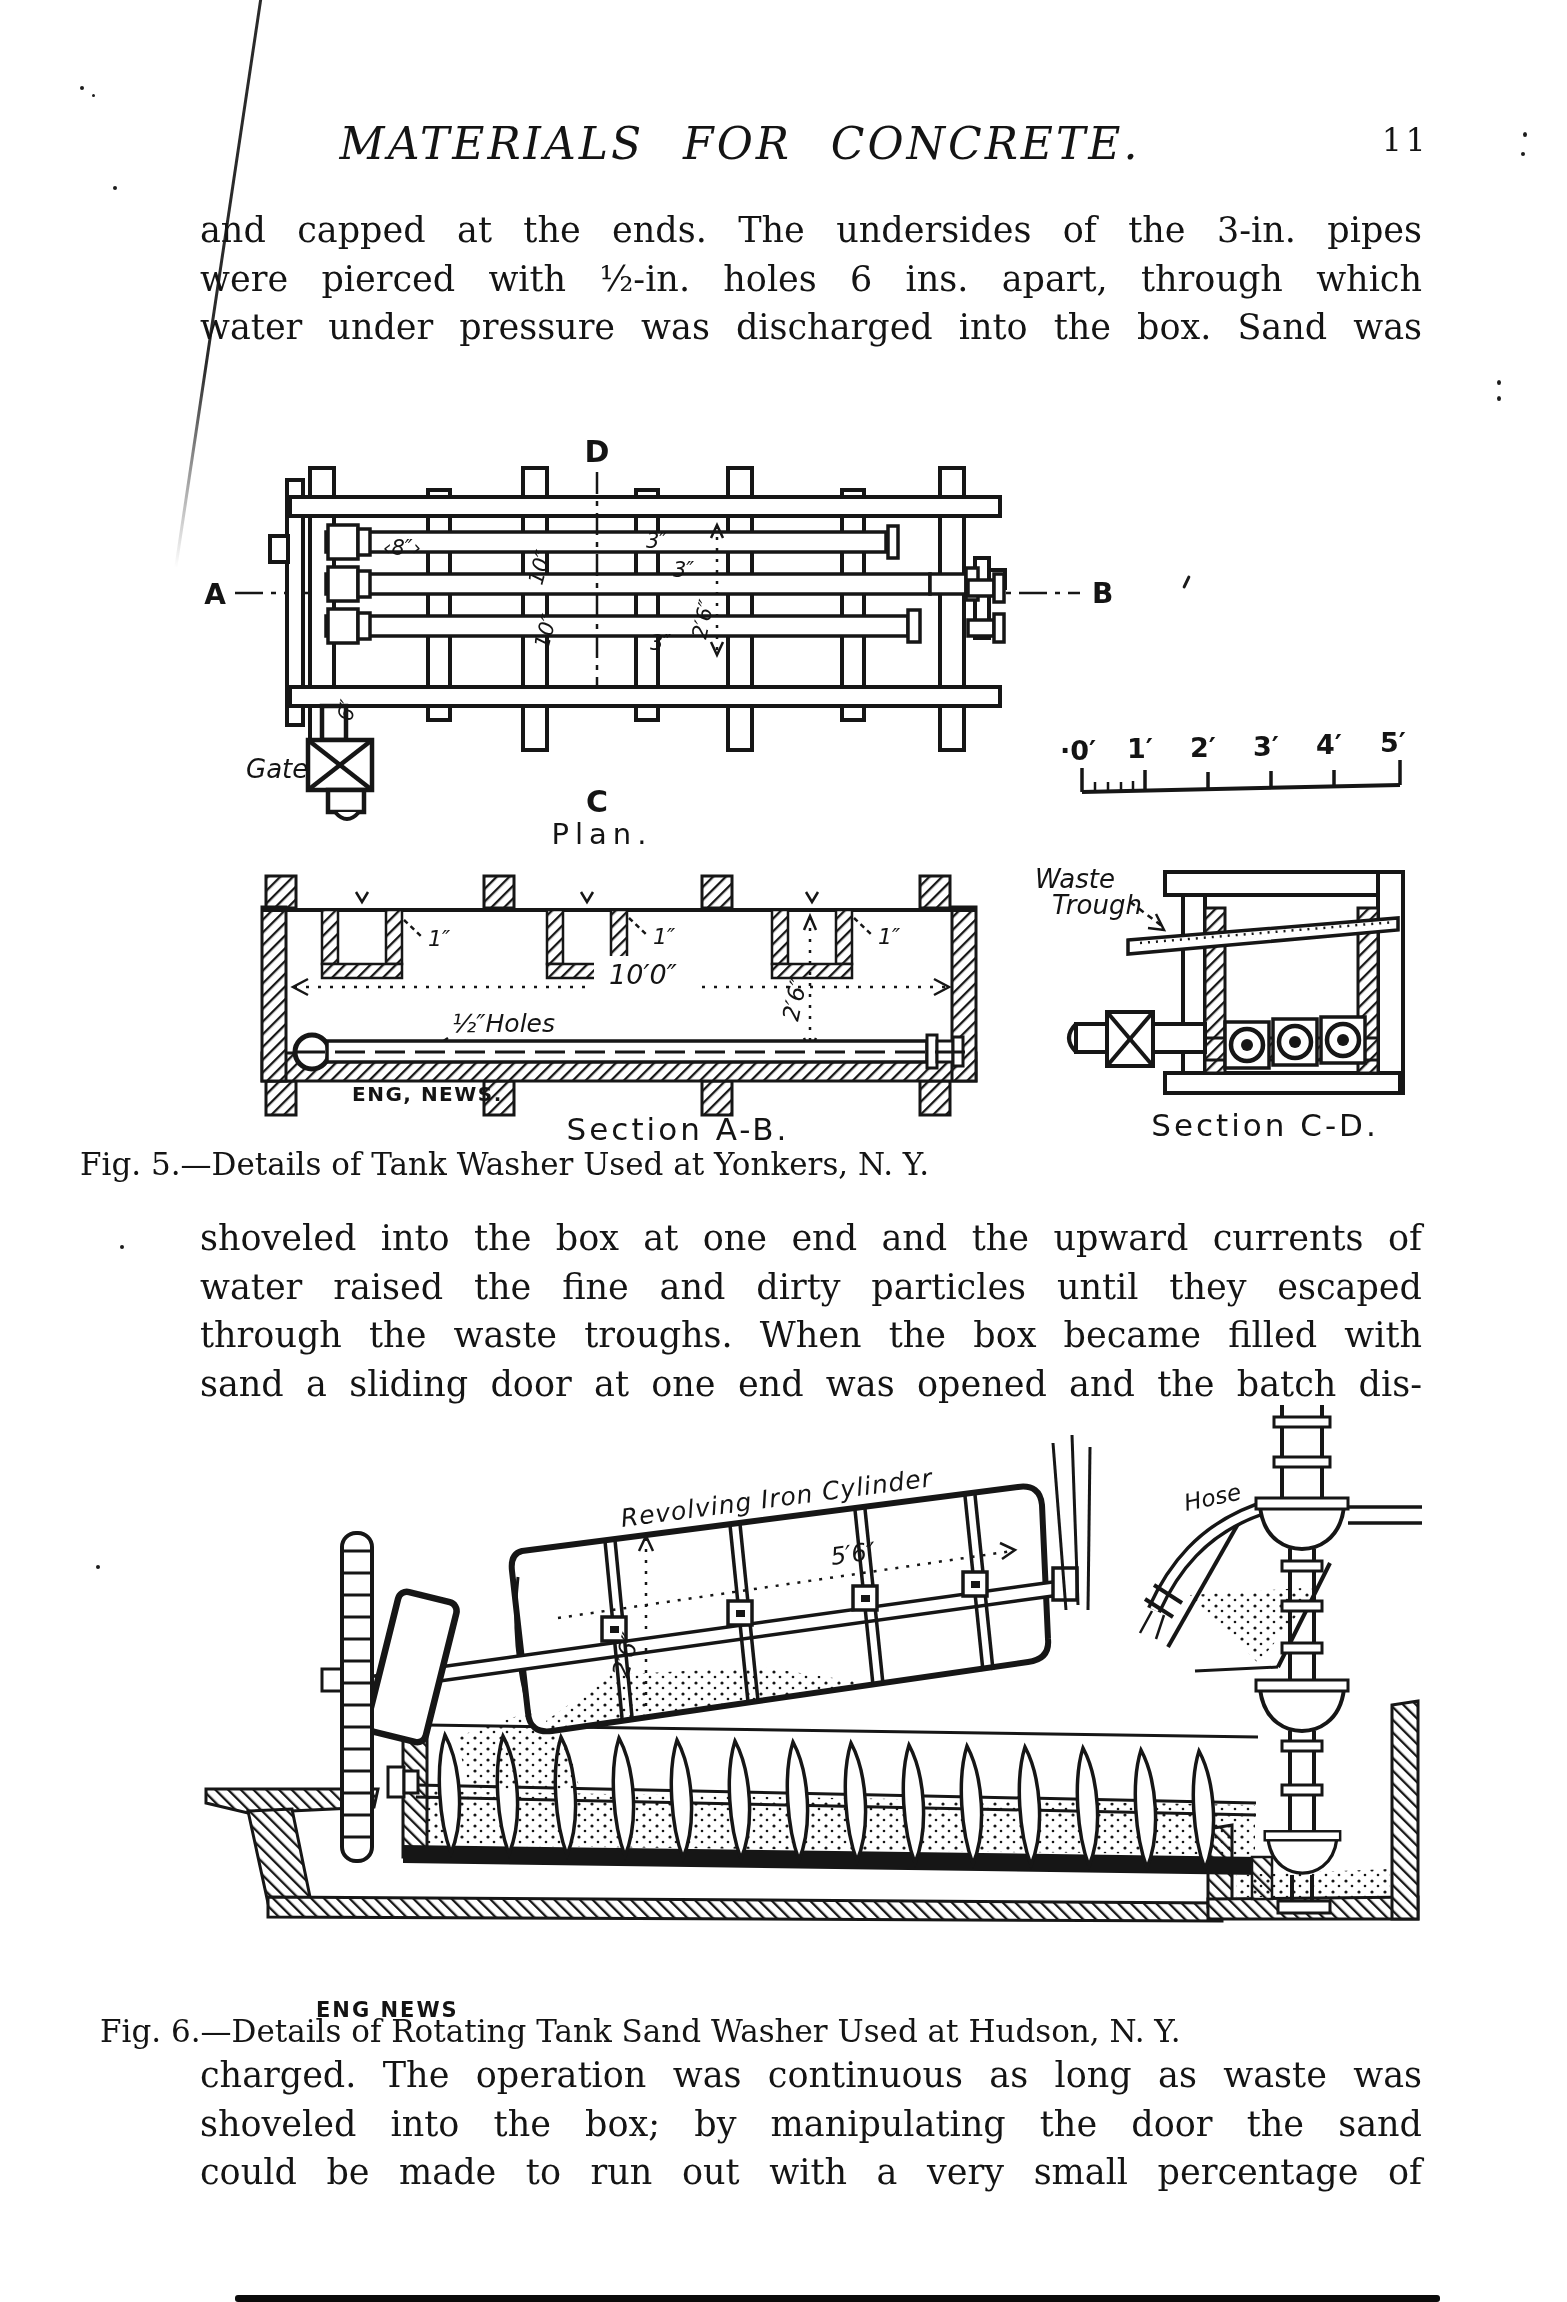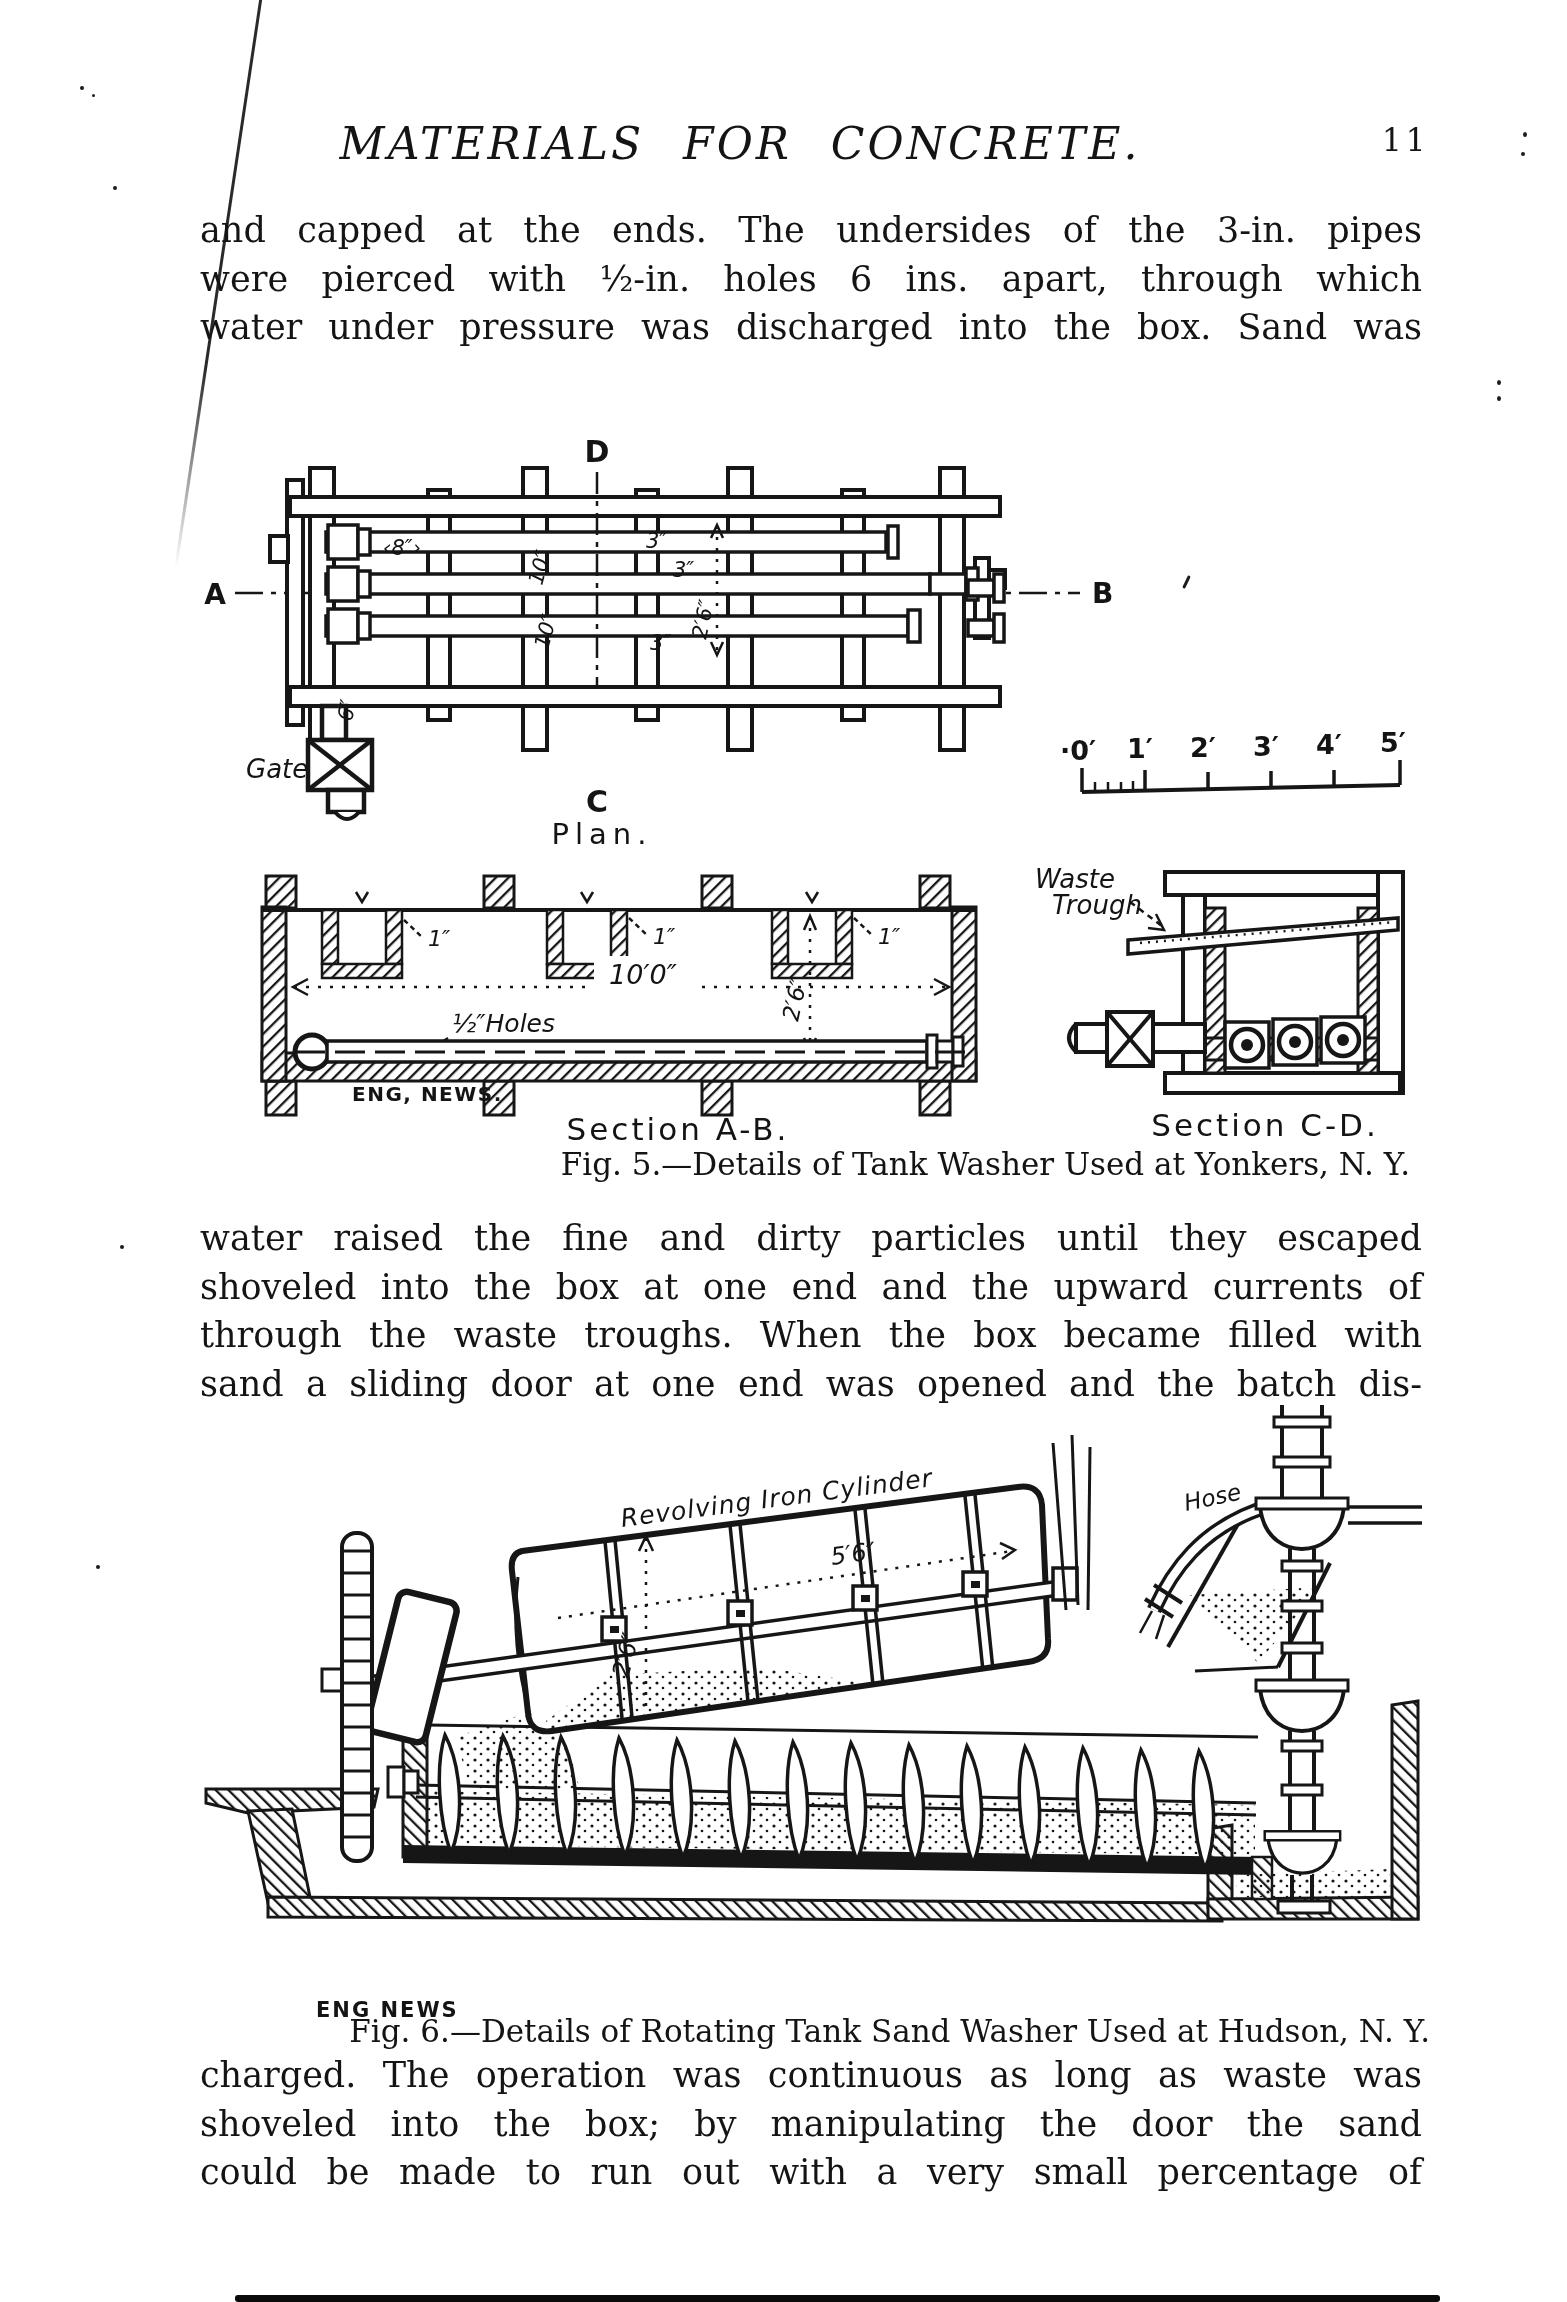--- a/index.html
+++ b/index.html
@@ -6,21 +6,21 @@
   .page{position:relative;width:1567px;height:2302px;background:#ffffff;overflow:hidden;
         font-family:"DejaVu Serif",serif;color:#141414}
   .header-title{position:absolute;top:118px;left:300px;width:880px;text-align:center;
         font-style:italic;font-size:44px;letter-spacing:3px;word-spacing:22px;white-space:nowrap}
   .pageno{position:absolute;top:122px;left:1382px;font-size:31px;font-weight:normal;letter-spacing:4px}
   .para{position:absolute;left:200px;width:1222px;font-size:35px;line-height:48.5px}
   .para .line{text-align:justify;text-align-last:justify}
   #para1{top:206px}
   #para2{top:1214px}
   #para3{top:2051px}
-  .caption{position:absolute;font-size:31px;text-align:right;white-space:nowrap}
+  .caption{position:absolute;font-size:31px;text-align:left;white-space:nowrap}
   #caption5{top:1146px;left:80px;width:1330px}
   #caption6{top:2013px;left:100px;width:1330px}
   .fig{position:absolute}
   #fig5{left:130px;top:440px}
   #fig6{left:160px;top:1405px}
   .fig text{fill:#141414;font-family:"DejaVu Sans",sans-serif}
   .hand{font-style:italic}
   .crease{position:absolute;left:260px;top:-6px;width:2.5px;height:580px;
         background:linear-gradient(#2a2a2a 0%,#2a2a2a 65%,rgba(42,42,42,0) 100%);
         transform:rotate(8.5deg);transform-origin:top left}
@@ -271,22 +271,22 @@
     <g>
       <text class="hand" x="905" y="448" font-size="26">Waste</text>
       <text class="hand" x="922" y="474" font-size="26">Trough</text>
       <text x="1135" y="696" text-anchor="middle" font-size="31" letter-spacing="3">Section C-D.</text>
     </g>
   </svg>
 
   <div class="caption" id="caption5">Fig. 5.—Details of Tank Washer Used at Yonkers, N. Y.</div>
 
   <div class="para" id="para2">
+    <div class="line">shoveled into the box at one end and the upward currents of</div>
     <div class="line">water raised the fine and dirty particles until they escaped</div>
-    <div class="line">shoveled into the box at one end and the upward currents of</div>
     <div class="line">through the waste troughs.  When the box became filled with</div>
     <div class="line">sand a sliding door at one end was opened and the batch dis-</div>
   </div>
 
   <svg id="fig6" class="fig" width="1270" height="622" viewBox="0 0 1270 622">
     <defs>
       <pattern id="g6" width="9" height="9" patternUnits="userSpaceOnUse" patternTransform="rotate(-45)">
         <rect width="9" height="9" fill="#ffffff"></rect>
         <line x1="1" y1="0" x2="1" y2="9" stroke="#161616" stroke-width="2.6"></line>
       </pattern>

